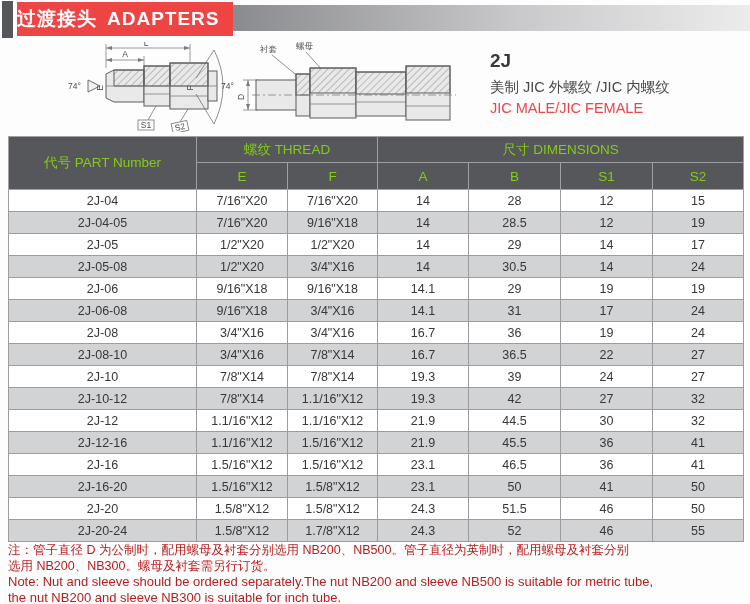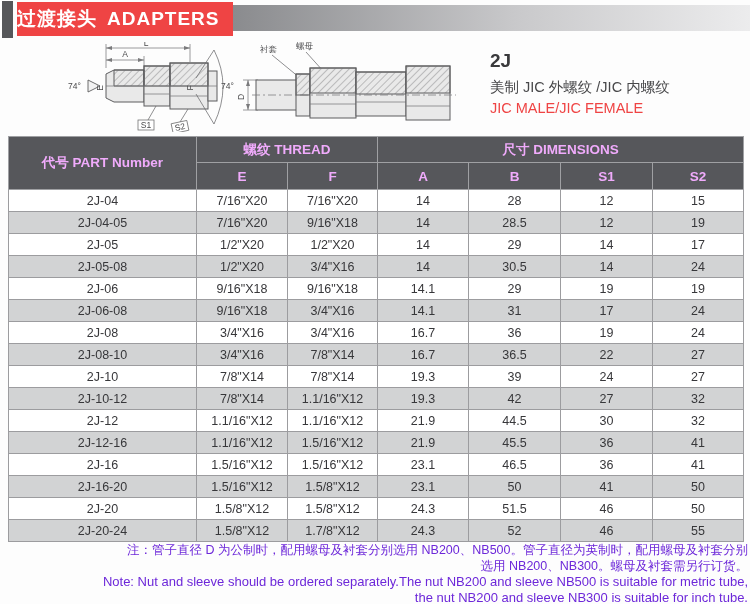--- a/index.html
+++ b/index.html
@@ -53,38 +53,38 @@
   
   table.spec {
     position: absolute; left: 8px; top: 136px; width: 735px;
     border-collapse: collapse;
     table-layout: fixed;
     font-size: 12.5px;
     color: #37373a;
   }
   table.spec th {
     background: #56575b;
-    color: #f0abfc;
-    font-weight: bold;
+    color: #84cc16;
+    font-weight: normal;
     font-size: 13.5px;
     border: 1px solid #9fa0a3;
     height: 26px;
   }
   table.spec thead tr + tr th { height: 27px; }
   table.spec td {
     border: 1px solid #9c9c9f;
     height: 22px;
     text-align: center;
     background: #ffffff;
     padding: 0 2px;
   }
   table.spec tr.alt td { background: #d2d3d4; }
 
   
-  .notes { position: absolute; left: 8px; top: 543px; width: 740px; color: #6d28d9; text-align: right; }
+  .notes { position: absolute; left: 8px; top: 543px; width: 740px; color: #b91c1c; }
   .notes .zh { font-size: 12.5px; line-height: 15.5px; }
   .notes .en { font-size: 13px;  line-height: 15.5px; }
 </style>
 </head>
 <body>
 
 <div class="page">
 
   <div class="banner">
     <div class="edge-tab"></div>

